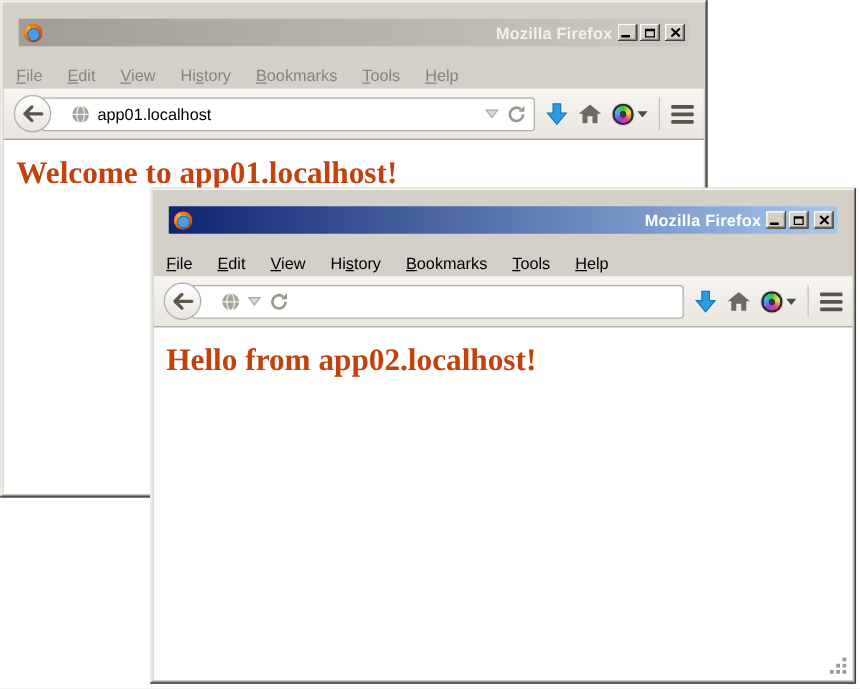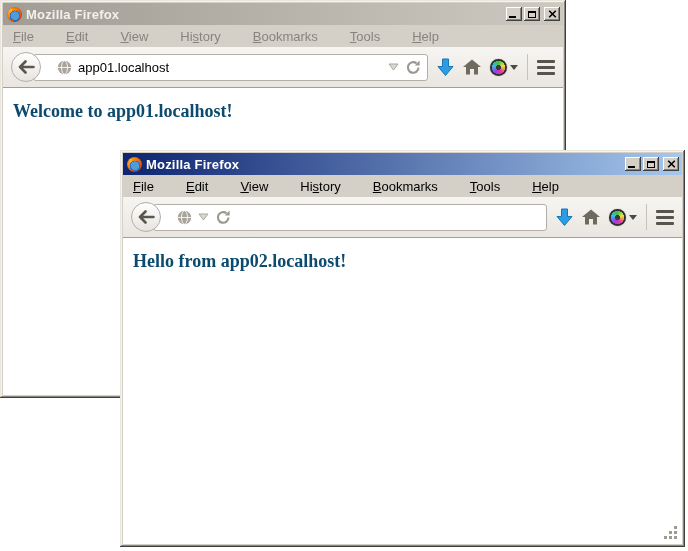--- a/index.html
+++ b/index.html
@@ -12,21 +12,21 @@
     position:absolute; background:#d4d0c8; padding:3px;
     box-shadow: inset -1px -1px 0 #404040, inset 1px 1px 0 #e9e6e0,
                 inset -2px -2px 0 #8a867e, inset 2px 2px 0 #f5f3ef;
     display:flex; flex-direction:column;
   }
   .win-back  { left:0; top:0; width:566px; height:398px; z-index:1; }
   .win-front { left:120px; top:150px; width:565px; height:397px; z-index:2; }
 
   .titlebar {
     height:22px; flex:0 0 22px; display:flex; align-items:center;
-    padding:0 3px 0 4px; gap:4px; margin:0;
+    padding:0 3px 0 4px; gap:4px; margin:12px;text-align:right;
   }
   .active  .titlebar { background:linear-gradient(to right, var(--active-title-start,#0d2470), var(--active-title-end,#a6c8ee)); }
   .inactive .titlebar { background:linear-gradient(to right, var(--inactive-title-start,#a19d95), var(--inactive-title-end,#cdc9c1)); }
   .title-text { color:#ffffff; font-weight:bold; font-size:13px; flex:1;
     white-space:nowrap; overflow:hidden; letter-spacing:0.2px; }
   .inactive .title-text { color:#f2f1ee; }
 
   .ff-logo {
     width:15px; height:15px; border-radius:50%; flex:0 0 15px;
     background:
@@ -38,21 +38,21 @@
   .win-buttons { display:flex; gap:2px; align-items:center; }
   .win-btn {
     width:16px; height:14px; background:#d4d0c8; border:0; padding:0;
     box-shadow: inset -1px -1px 0 #404040, inset 1px 1px 0 #ffffff, inset -2px -2px 0 #87837b;
     display:flex; align-items:center; justify-content:center; position:relative;
   }
   .win-btn.close { margin-left:2px; }
   .glyph-min { position:absolute; left:3px; bottom:3px; width:7px; height:2px; background:#000; }
   .glyph-max { width:8px; height:7px; border:1px solid #000; border-top:2px solid #000; }
 
-  .menubar { display:flex; gap:16px; padding:2px 2px 1px 2px; font-size:13px; flex:0 0 auto; align-items:center; }
+  .menubar { display:flex; gap:4px; padding:2px 2px 1px 2px; font-size:13px; flex:0 0 auto; align-items:center; }
   .menu-item { padding:2px 8px; line-height:15px; color:#000; white-space:nowrap; }
   .inactive .menu-item { color:#86847f; }
 
   .toolbar {
     flex:0 0 41px; display:flex; align-items:center; padding:0 8px; gap:9px;
     background:linear-gradient(#f7f5f2, #e9e6e1);
     border-bottom:1px solid #a29e96;
   }
   .back-btn {
     width:30px; height:30px; border-radius:50%; border:1px solid #b3afa7;
@@ -79,21 +79,21 @@
     box-shadow: inset 0 0 0 1px #2a2a2a, 0 0 1px #555;
   }
   .caret-down { width:0; height:0; border-left:4px solid transparent; border-right:4px solid transparent; border-top:5px solid #4a4a4a; margin-left:3px; }
 
   .hamburger { display:flex; flex-direction:column; gap:3px; }
   .hamburger span { width:18px; height:3px; background:#57544c; border-radius:1px; }
 
   .content { flex:1 1 auto; background:#ffffff; position:relative; overflow:hidden; }
   .page-heading {
     font-family:"Liberation Serif", serif; font-weight:bold;
-    font-size:18px; color:#0c4a6e; margin:13px 0 0 10px; white-space:nowrap;
+    font-size:25px; color:#c2410c; margin:13px 0 0 10px; white-space:nowrap;
   }
 
   .resize-grip { position:absolute; right:4px; bottom:4px; }
   .grip-row { display:flex; justify-content:flex-end; }
   .grip-dot { width:3px; height:3px; background:#9d9a92; box-shadow:1px 1px 0 #ffffff; margin:1px; }
 </style>
 </head>
 <body>
 
 <div class="window win-back inactive">

